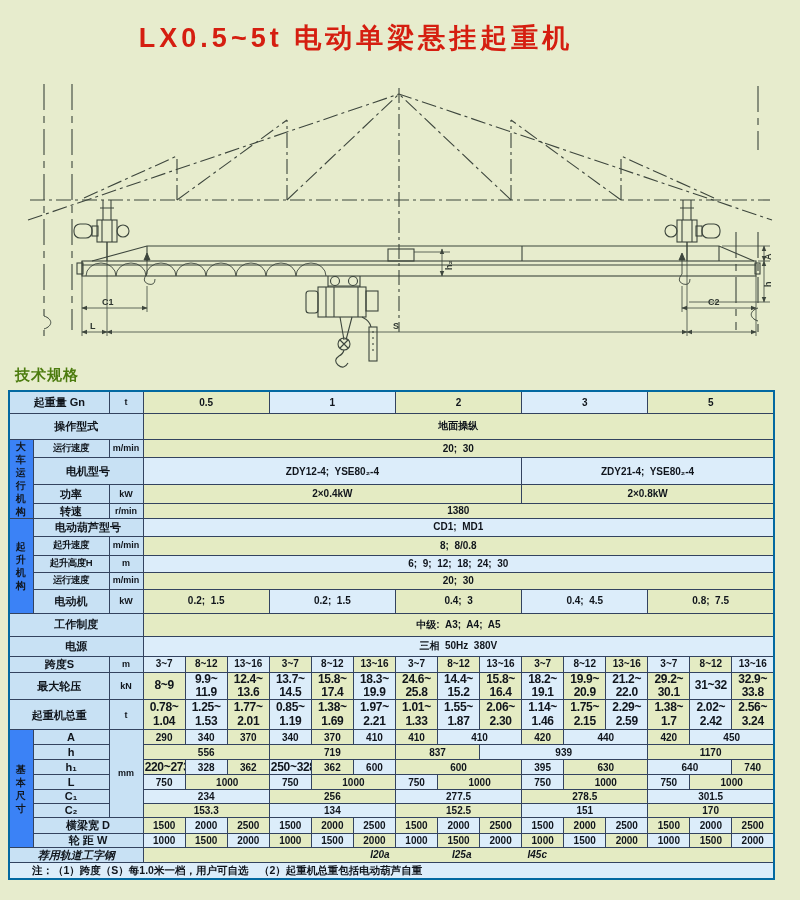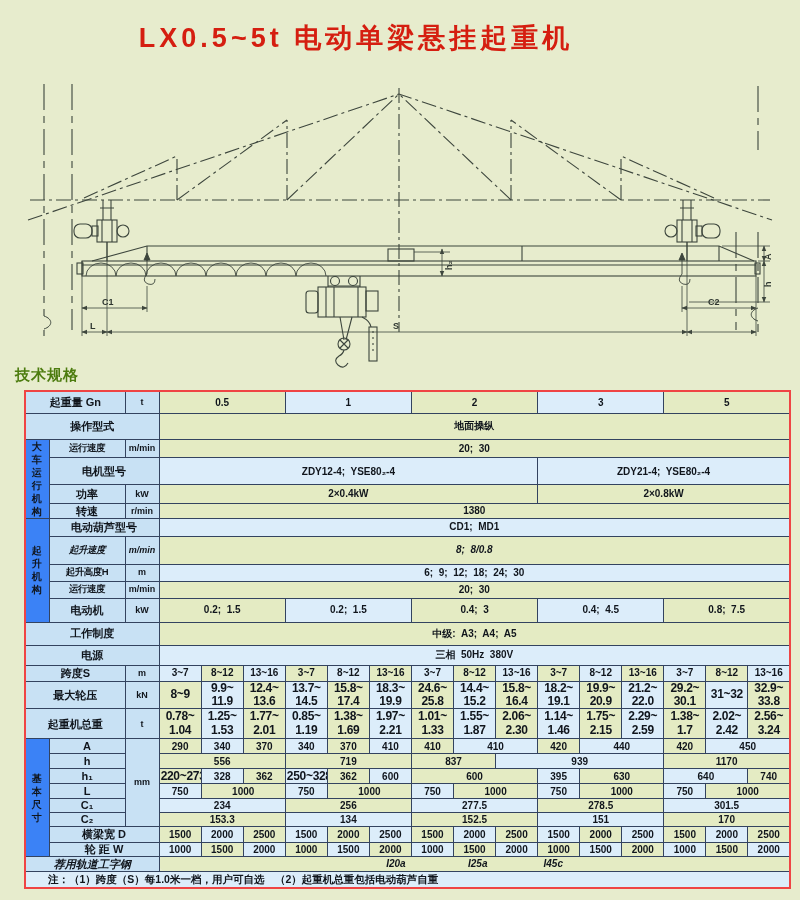--- a/index.html
+++ b/index.html
@@ -11,23 +11,23 @@
   .title{
     position:absolute;top:20px;left:0;width:712px;text-align:center;
     color:#d51e10;font-size:27px;font-weight:bold;letter-spacing:4px;
   }
   .drawing{position:absolute;left:22px;top:80px;}
   .sec-heading{
     position:absolute;left:15px;top:366px;
     color:#4d7c0f;font-size:15px;font-weight:bold;letter-spacing:1px;
   }
   table.spec{
-    position:absolute;left:24px;top:390px;width:767px;
+    position:absolute;left:8px;top:390px;width:767px;
     border-collapse:collapse;table-layout:fixed;
-    border:2px solid #ef4444;
+    border:2px solid #0369a1;
   }
   td{
     border:1px solid #33435f;text-align:center;vertical-align:middle;
     font-size:10px;font-weight:bold;color:#10151c;
     padding:0 1px;line-height:1.12;white-space:pre-wrap;overflow:hidden;
   }
   td.lab{background:#c8e1f4;font-size:11px;}
   td.un{font-size:9px;}
   td.sm{font-size:9.5px;letter-spacing:-0.5px;}
   td.grp{background:#3b82f6;font-size:10px;line-height:1.3;letter-spacing:1px;padding:0 1px;word-break:break-all;}
@@ -207,21 +207,21 @@
       <tr style="height: 14px;">
         <td class="lab">转速</td>
         <td class="lab un">r/min</td>
         <td colspan="15" class="g">1380</td>
       </tr>
       <tr style="height: 18px;">
         <td rowspan="5" class="grp">起升机构</td>
         <td colspan="2" class="lab">电动葫芦型号</td>
         <td colspan="15" class="b">CD1;  MD1</td>
       </tr>
-      <tr style="height: 28px; font-style: italic;">
+      <tr style="height: 19px;">
         <td class="lab sm">起升速度</td>
         <td class="lab un">m/min</td>
         <td colspan="15" class="g">8;  8/0.8</td>
       </tr>
       <tr style="height: 17px;">
         <td class="lab sm">起升高度H</td>
         <td class="lab un">m</td>
         <td colspan="15" class="b">6;  9;  12;  18;  24;  30</td>
       </tr>
       <tr style="height: 17px;">

